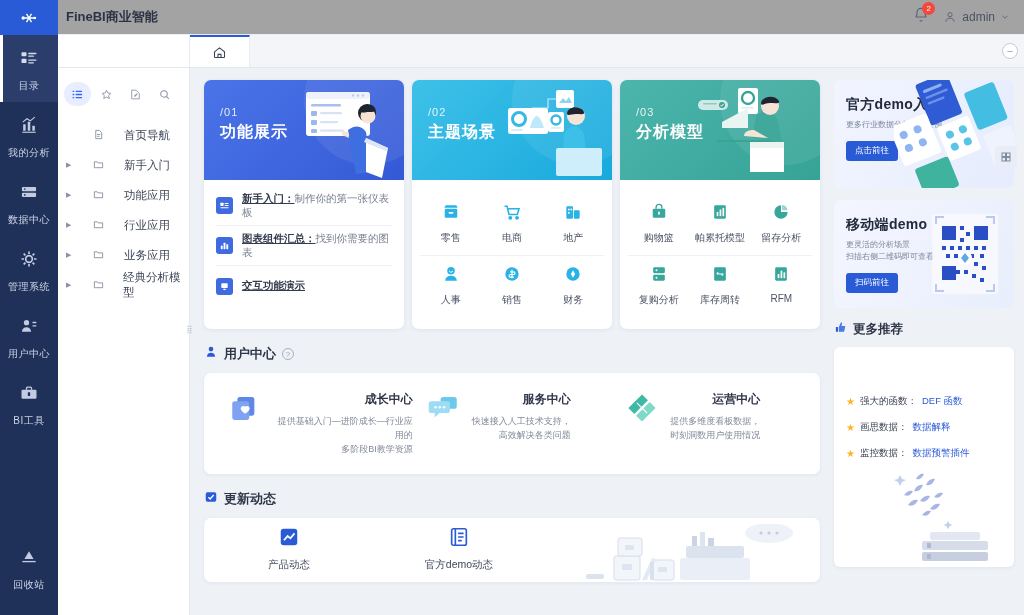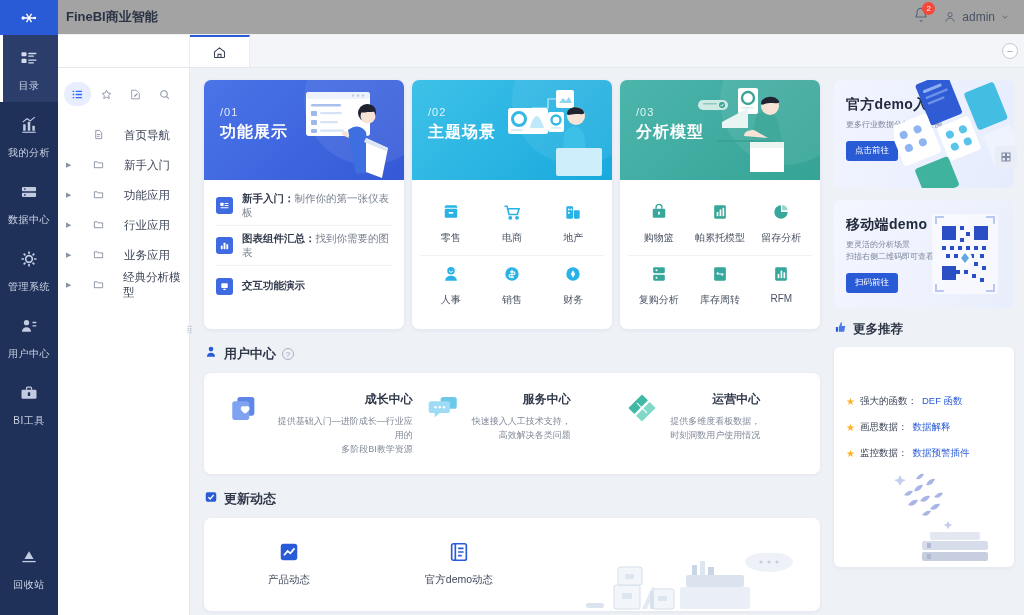--- a/index.html
+++ b/index.html
@@ -125,21 +125,21 @@
   .ftitle { font-size: 16px; color: #fff; font-weight: bold; margin-top: 4px; letter-spacing: 1px; }
   .fart { position: absolute; right: 6px; bottom: 0; top: 6px; width: 120px; z-index: 2; }
 
   .flist { padding: 6px 12px 12px; }
   .frow {
     display: flex; align-items: center; gap: 9px; height: 40px;
     font-size: 10.5px; color: #333b4d; cursor: pointer;
     border-bottom: 1px solid #f0f2f6;
   }
   .frow:last-child { border-bottom: none; }
-  .frow b { font-weight: bold; }
+  .frow b { font-weight: bold; text-decoration: underline; }
   .frow span.desc { color: #78808f; }
   .sq { width: 17px; height: 17px; border-radius: 3px; background: #3f6ae0;
         display: flex; align-items: center; justify-content: center; flex: 0 0 17px; }
 
   .igrid { padding: 14px 8px 12px; display: grid; grid-template-columns: 1fr 1fr 1fr; }
   .igrid .cell {
     display: flex; flex-direction: column; align-items: center; gap: 7px;
     padding: 8px 0 10px; font-size: 10px; color: #4a5264; cursor: pointer;
   }
   .igrid .cell.trow { border-bottom: 1px solid #eff1f5; }
@@ -151,21 +151,21 @@
   .sec-title { font-size: 13px; font-weight: bold; color: #2f3748; }
   .q { width: 12px; height: 12px; border: 1px solid #a8b0c0; border-radius: 50%;
        font-size: 8px; color: #98a1b3; display: flex; align-items: center; justify-content: center; }
   .panel { background: #fff; border-radius: 7px; box-shadow: 0 1px 4px rgba(40,60,110,.06); }
   .uc { display: flex; padding: 18px 10px; text-align: right; }
   .uc-item { flex: 1; display: flex; gap: 11px; padding-left: 14px; cursor: pointer; }
   .uc-txt h4 { font-size: 12px; color: #2f3748; margin-bottom: 6px; }
   .uc-txt p { font-size: 9px; color: #818999; line-height: 14px; }
 
   
-  .upd { display: flex; align-items: center; padding: 16px 0 18px; position: relative; height: 93px; }
+  .upd { display: flex; align-items: center; padding: 16px 0 18px; position: relative; height: 64px; }
   .upd-item {
     width: 170px; display: flex; flex-direction: column; align-items: center; gap: 8px;
     font-size: 10.5px; color: #414a5c; cursor: pointer;
   }
   .upd-art { position: absolute; right: 14px; bottom: 0; }
 
   
   .promo { border-radius: 7px; overflow: hidden; position: relative; margin-bottom: 12px; }
   .promo1 { height: 108px; background: linear-gradient(115deg,#f2f5ff 0%,#e6ecfd 100%); padding: 16px 0 0 12px; }
   .promo2 { height: 108px; background: linear-gradient(115deg,#f4f6ff 0%,#e9eefc 100%); padding: 16px 0 0 12px; }

